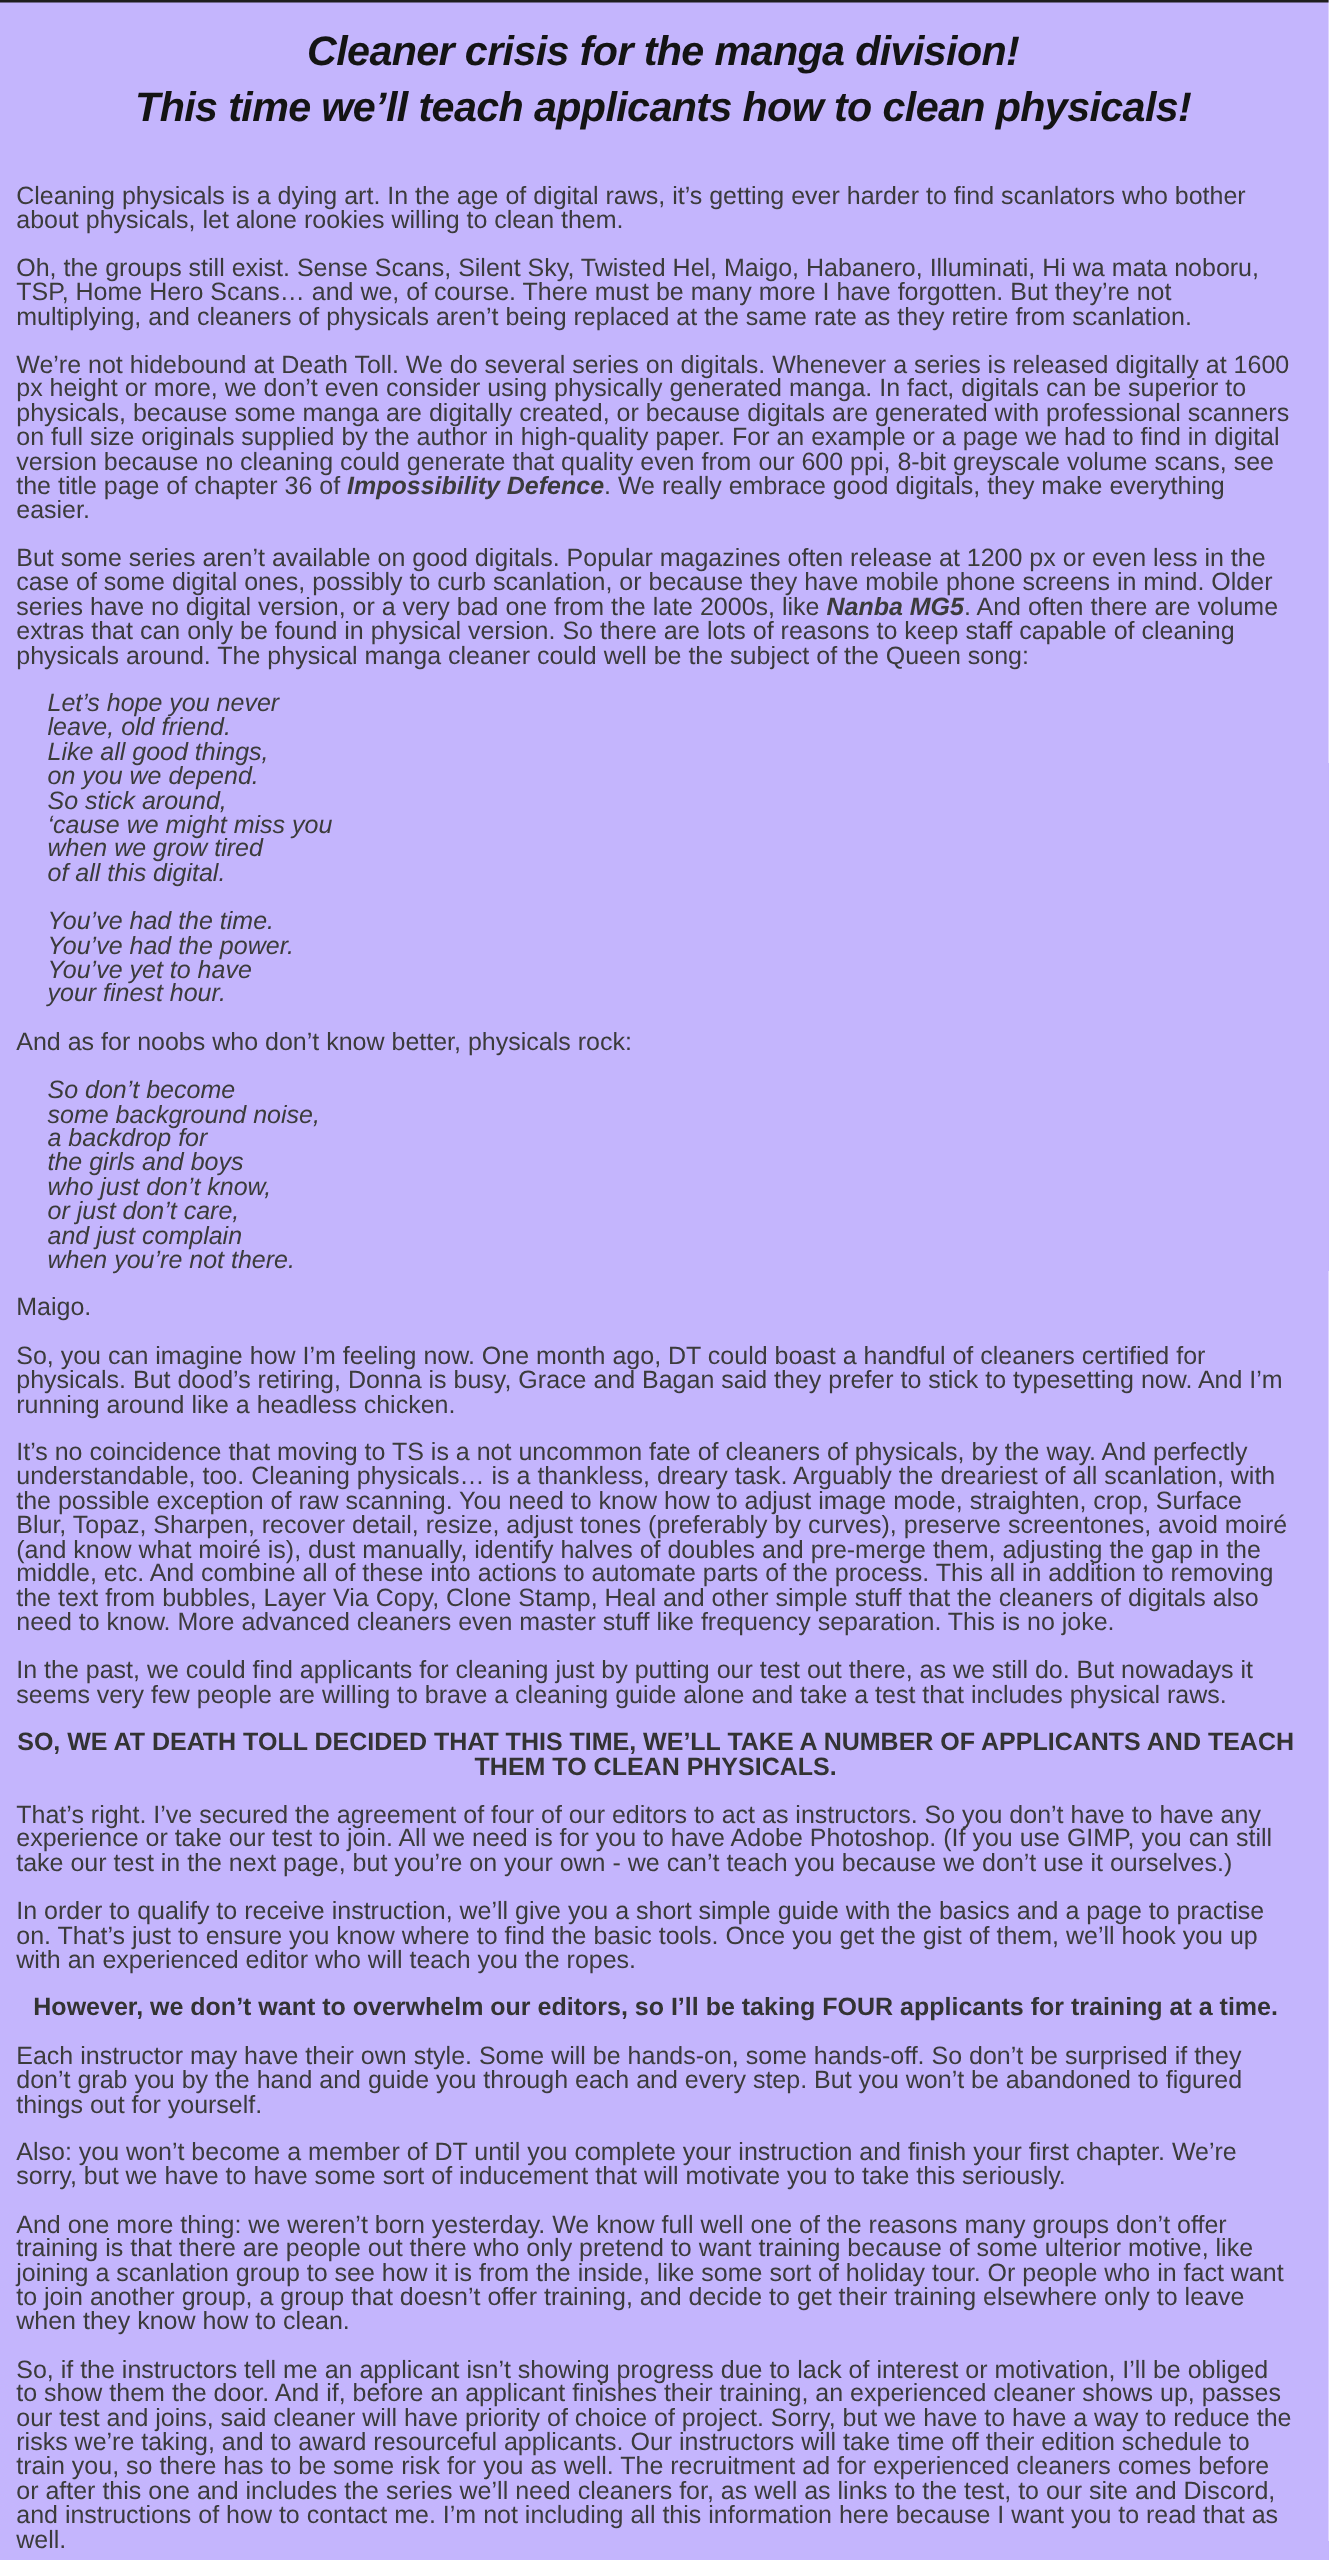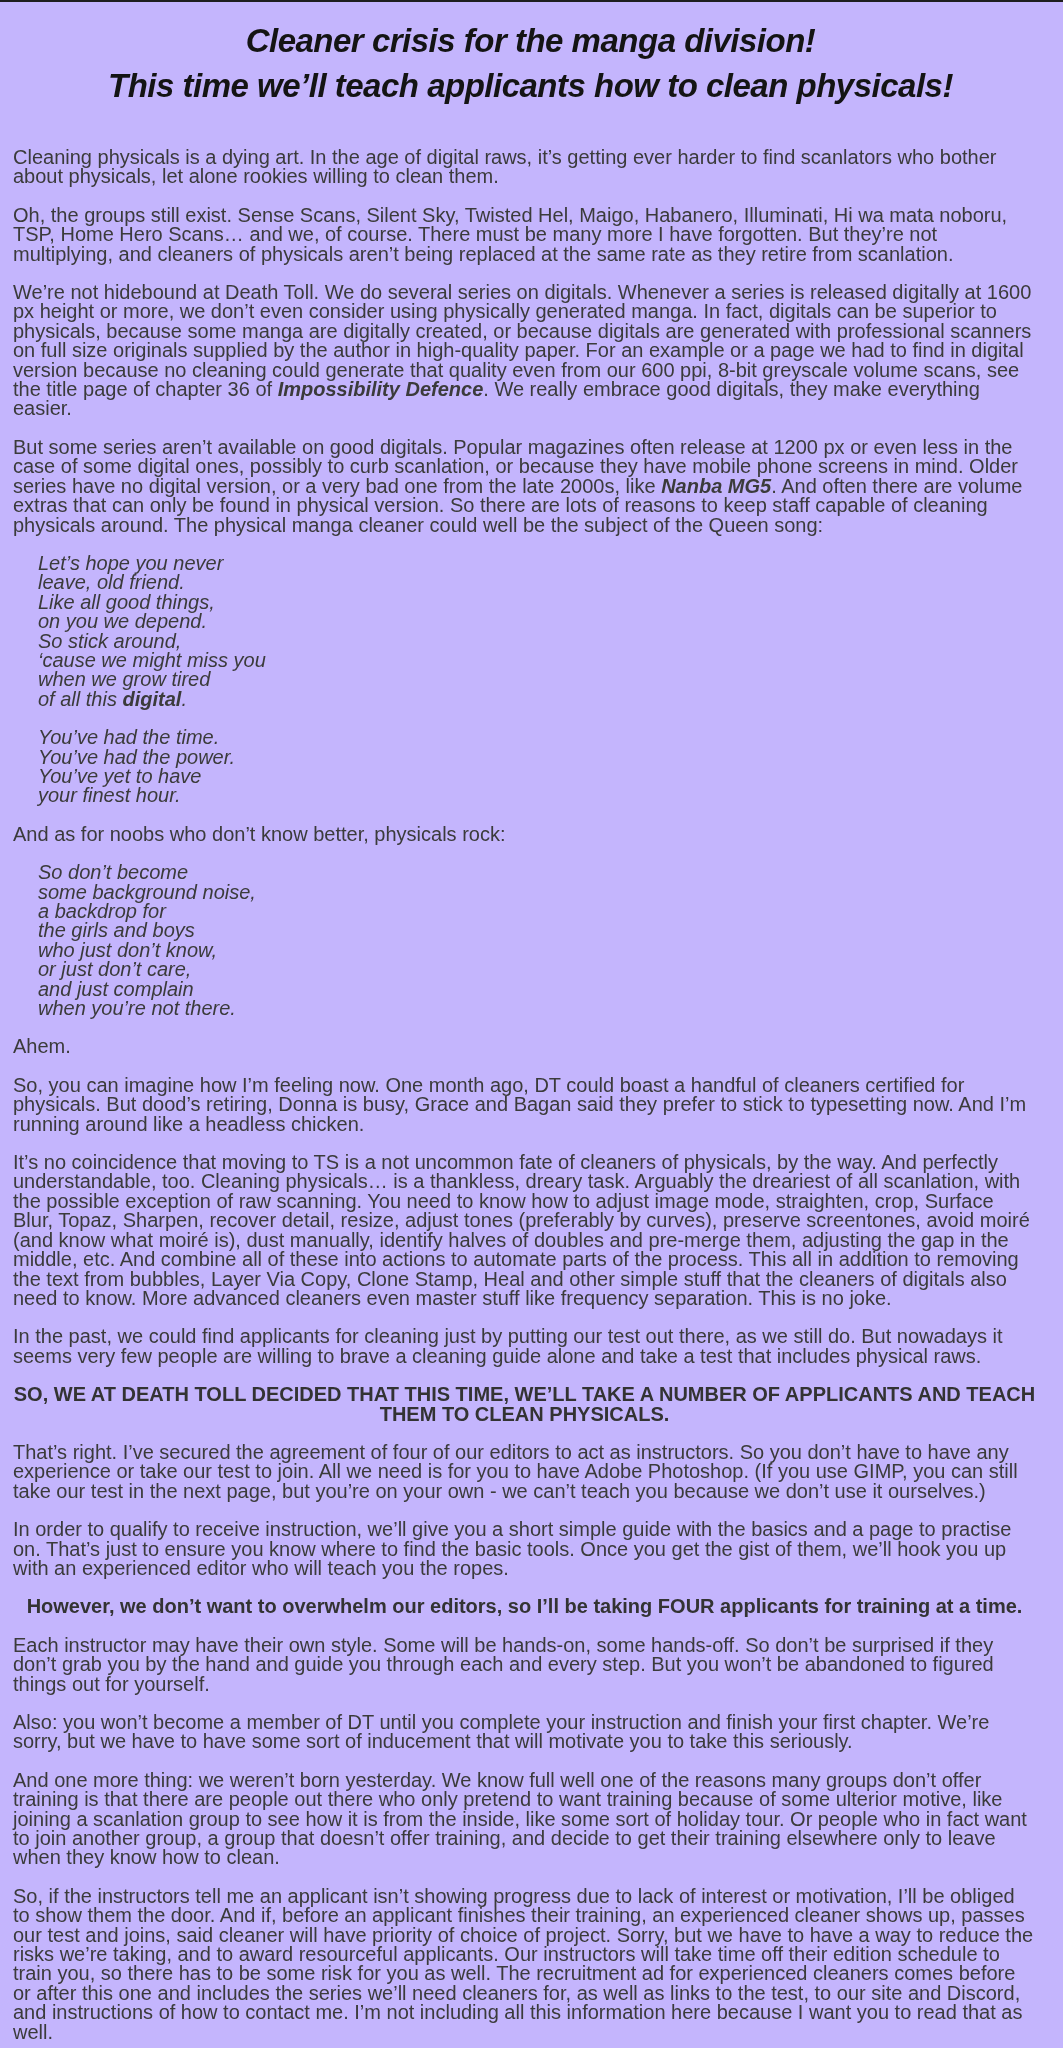--- a/index.html
+++ b/index.html
@@ -52,25 +52,25 @@
   <h1 class="title">
     <div>Cleaner crisis for the manga division!</div>
     <div>This time we’ll teach applicants how to clean physicals!</div>
   </h1>
 
   <div class="doc">
       <p class=""><span>Cleaning physicals is a dying art. In the age of digital raws, it’s getting ever harder to find scanlators who bother about physicals, let alone rookies willing to clean them.</span></p>
       <p class=""><span>Oh, the groups still exist. Sense Scans, Silent Sky, Twisted Hel, Maigo, Habanero, Illuminati, Hi wa mata noboru, TSP, Home Hero Scans… and we, of course. There must be many more I have forgotten. But they’re not multiplying, and cleaners of physicals aren’t being replaced at the same rate as they retire from scanlation.</span></p>
       <p class=""><span>We’re not hidebound at Death Toll. We do several series on digitals. Whenever a series is released digitally at 1600 px height or more, we don’t even consider using physically generated manga. In fact, digitals can be superior to physicals, because some manga are digitally created, or because digitals are generated with professional scanners on full size originals supplied by the author in high-quality paper. For an example or a page we had to find in digital version because no cleaning could generate that quality even from our 600 ppi, 8-bit greyscale volume scans, see the title page of chapter 36 of </span><span style="font-weight: 700; font-style: italic;">Impossibility Defence</span><span>. We really embrace good digitals, they make everything easier.</span></p>
       <p class=""><span>But some series aren’t available on good digitals. Popular magazines often release at 1200 px or even less in the case of some digital ones, possibly to curb scanlation, or because they have mobile phone screens in mind. Older series have no digital version, or a very bad one from the late 2000s, like </span><span style="font-weight: 700; font-style: italic;">Nanba MG5</span><span>. And often there are volume extras that can only be found in physical version. So there are lots of reasons to keep staff capable of cleaning physicals around. The physical manga cleaner could well be the subject of the Queen song:</span></p>
-      <p class="quote"><span>Let’s hope you never</span><br><span>leave, old friend.</span><br><span>Like all good things,</span><br><span>on you we depend.</span><br><span>So stick around,</span><br><span>‘cause we might miss you</span><br><span>when we grow tired</span><br><span>of all this </span><span style="font-weight: 700;">digital</span><span>.</span></p>
+      <p class="quote"><span>Let’s hope you never</span><br><span>leave, old friend.</span><br><span>Like all good things,</span><br><span>on you we depend.</span><br><span>So stick around,</span><br><span>‘cause we might miss you</span><br><span>when we grow tired</span><br><span>of all this </span><span style="font-weight: 400;">digital</span><span>.</span></p>
       <p class="quote"><span>You’ve had the time.</span><br><span>You’ve had the power.</span><br><span>You’ve yet to have</span><br><span>your finest hour.</span></p>
       <p class=""><span>And as for noobs who don’t know better, physicals rock:</span></p>
       <p class="quote"><span>So don’t become</span><br><span>some background noise,</span><br><span>a backdrop for</span><br><span>the girls and boys</span><br><span>who just don’t know,</span><br><span>or just don’t care,</span><br><span>and just complain</span><br><span>when you’re not there.</span></p>
-      <p class=""><span>Ahem.</span></p>
+      <p class=""><span>Maigo.</span></p>
       <p class=""><span>So, you can imagine how I’m feeling now. One month ago, DT could boast a handful of cleaners certified for physicals. But dood’s retiring, Donna is busy, Grace and Bagan said they prefer to stick to typesetting now. And I’m running around like a headless chicken.</span></p>
       <p class=""><span>It’s no coincidence that moving to TS is a not uncommon fate of cleaners of physicals, by the way. And perfectly understandable, too. Cleaning physicals…  is a thankless, dreary task. Arguably the dreariest of all scanlation, with the possible exception of raw scanning. You need to know how to adjust image mode, straighten, crop, Surface Blur, Topaz, Sharpen, recover detail, resize, adjust tones (preferably by curves), preserve screentones, avoid moiré (and know what moiré is), dust manually, identify halves of doubles and pre-merge them, adjusting the gap in the middle, etc. And combine all of these into actions to automate parts of the process. This all in addition to removing the text from bubbles, Layer Via Copy, Clone Stamp, Heal and other simple stuff that the cleaners of digitals also need to know. More advanced cleaners even master stuff like frequency separation. This is no joke.</span></p>
       <p class=""><span>In the past, we could find applicants for cleaning just by putting our test out there, as we still do. But nowadays it seems very few people are willing to brave a cleaning guide alone and take a test that includes physical raws.</span></p>
       <p class="bold"><span>SO, WE AT DEATH TOLL DECIDED THAT THIS TIME, WE’LL TAKE A NUMBER OF APPLICANTS AND TEACH THEM TO CLEAN PHYSICALS.</span></p>
       <p class=""><span>That’s right. I’ve secured the agreement of four of our editors to act as instructors. So you don’t have to have any experience or take our test to join. All we need is for you to have Adobe Photoshop. (If you use GIMP, you can still take our test in the next page, but you’re on your own - we can’t teach you because we don’t use it ourselves.)</span></p>
       <p class=""><span>In order to qualify to receive instruction, we’ll give you a short simple guide with the basics and a page to practise on. That’s just to ensure you know where to find the basic tools. Once you get the gist of them, we’ll hook you up with an experienced editor who will teach you the ropes.</span></p>
       <p class="bold"><span>However, we don’t want to overwhelm our editors, so I’ll be taking FOUR applicants for training at a time.</span></p>
       <p class=""><span>Each instructor may have their own style. Some will be hands-on, some hands-off. So don’t be surprised if they don’t grab you by the hand and guide you through each and every step. But you won’t be abandoned to figured things out for yourself.</span></p>
       <p class=""><span>Also: you won’t become a member of DT until you complete your instruction and finish your first chapter. We’re sorry, but we have to have some sort of inducement that will motivate you to take this seriously.</span></p>
       <p class=""><span>And one more thing: we weren’t born yesterday. We know full well one of the reasons many groups don’t offer training is that there are people out there who only pretend to want training because of some ulterior motive, like joining a scanlation group to see how it is from the inside, like some sort of holiday tour. Or people who in fact want to join another group, a group that doesn’t offer training, and decide to get their training elsewhere only to leave when they know how to clean.</span></p>

